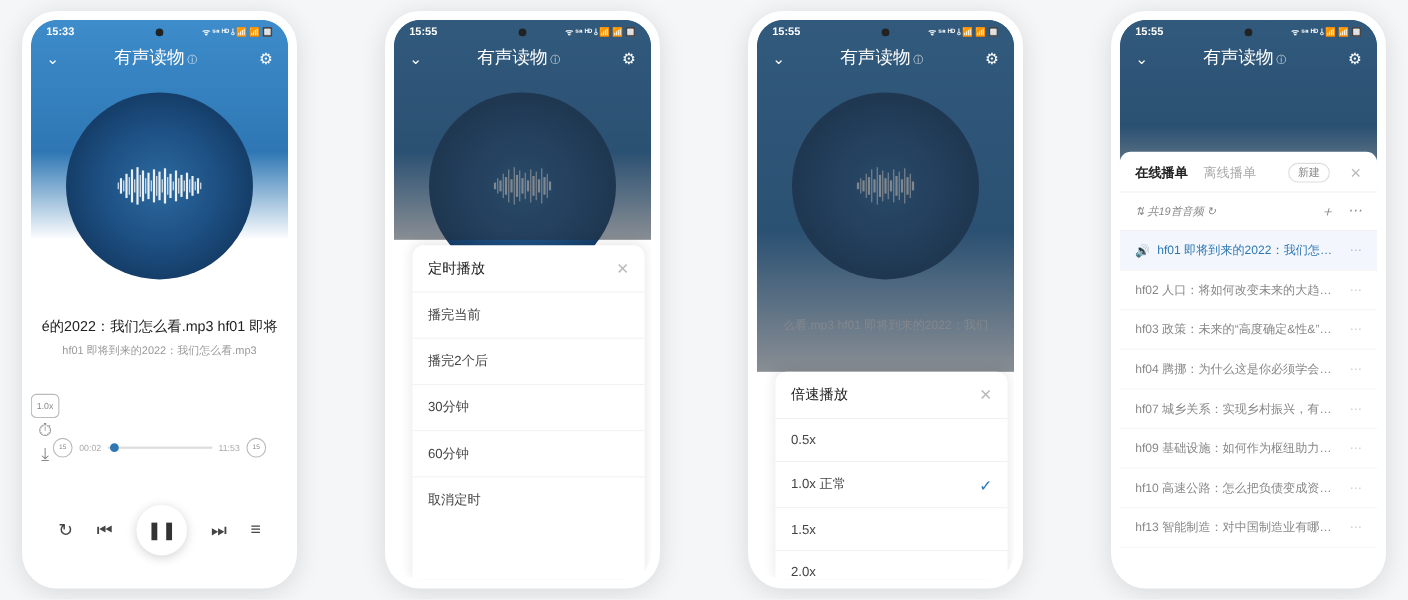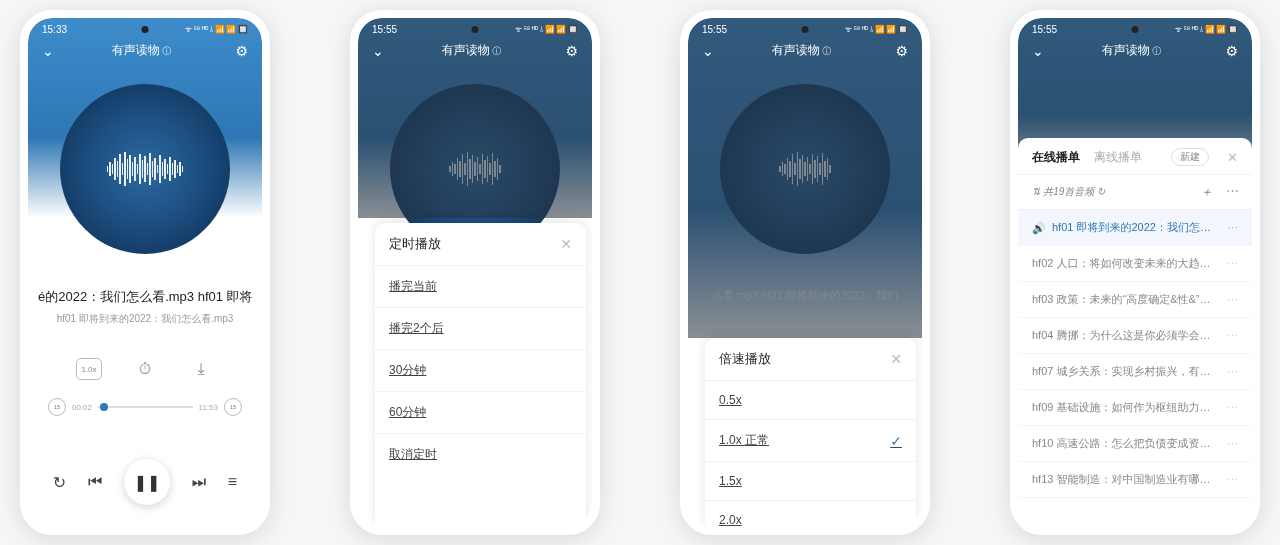--- a/index.html
+++ b/index.html
@@ -32,21 +32,21 @@
   
   .statusbar {
     position: absolute;
     top: 0; left: 0; right: 0;
     height: 22px;
     display: flex;
     justify-content: space-between;
     align-items: center;
     padding: 0 14px;
     font-size: 10px;
-    font-weight: 400;
+    font-weight: 700;
     color: #fff;
     z-index: 50;
   }
   .statusbar .right { display:flex; gap:3px; align-items:center; font-size:8px; letter-spacing:-0.3px; }
   .notch {
     position:absolute;
     top:8px; left:50%;
     transform:translateX(-50%);
     width:7px; height:7px;
     background:#222;
@@ -62,21 +62,21 @@
   }
   .header {
     position:absolute;
     top:24px; left:0; right:0;
     display:flex; align-items:center; justify-content:space-between;
     padding:0 14px;
     color:#fff;
     font-size:14px;
     z-index:10;
   }
-  .header .title { flex:1; text-align:center; margin-left:-6px; font-size:12px; }
+  .header .title { flex:1; text-align:center; margin-left:-6px; font-size:16px; }
   .header .title::after { content:" ⓘ"; font-size:9px; opacity:.8; }
   .chevron { font-size:14px; }
   .gear { font-size:14px; }
 
   .disc {
     position:absolute;
     top:66px; left:50%;
     transform:translateX(-50%);
     width:170px; height:170px;
     border-radius:50%;
@@ -98,22 +98,23 @@
     font-size:13px; color:#222; font-weight:500;
     white-space:nowrap; overflow:hidden;
   }
   .track-sub {
     font-size:10px; color:#999; margin-top:6px;
   }
 
   .midrow {
     position:absolute;
     top:340px; left:0; right:0;
-    display:flex; justify-content:center; gap:30px;
+    display:flex; justify-content:center; 
     color:#888;
+    flex-direction:column;
   }
   .midbtn {
     width:26px; height:22px;
     display:flex; align-items:center; justify-content:center;
     border:1.2px solid #bbb; border-radius:5px;
     font-size:8px; color:#888;
   }
   .midbtn.noborder { border:none; font-size:16px; }
 
   .progress {
@@ -173,21 +174,21 @@
   .sheet-header {
     display:flex; justify-content:space-between; align-items:center;
     padding:12px 14px;
     font-size:13px; font-weight:500; color:#222;
   }
   .sheet-close { color:#bbb; font-size:14px; }
   .sheet-item {
     padding:12px 14px;
     font-size:12px; color:#444;
     border-top:1px solid #f2f2f2;
-    display:flex; justify-content:space-between; align-items:center;text-decoration:underline;
+    display:flex; justify-content:space-between; align-items:center;
   }
   .sheet-item .check { color:#2e77b4; font-size:14px; }
 
   
   .playlist-top {
     position:absolute;
     top:120px; left:0; right:0; bottom:0;
     background:#fff;
     border-radius:10px 10px 0 0;
     z-index:30;

